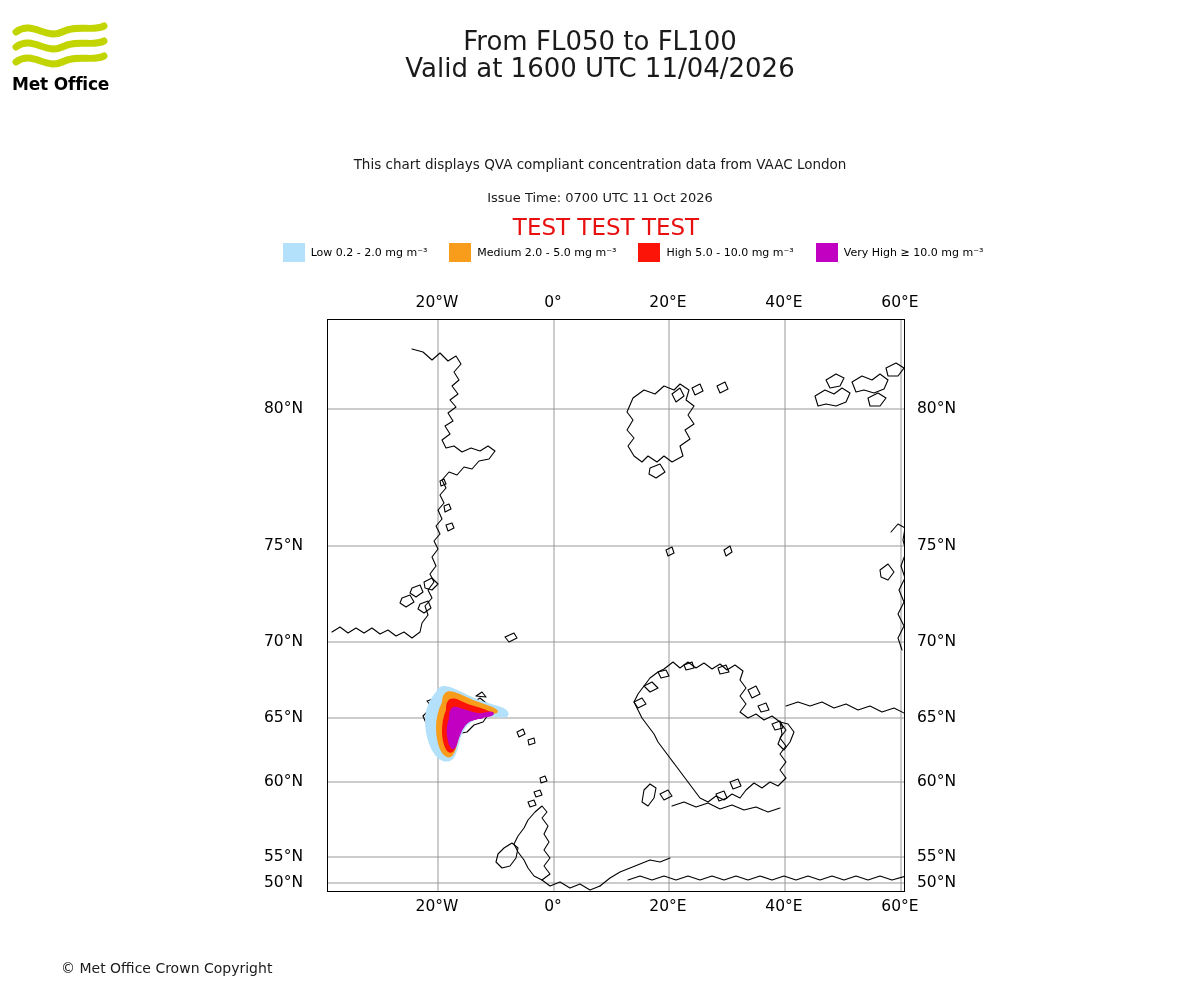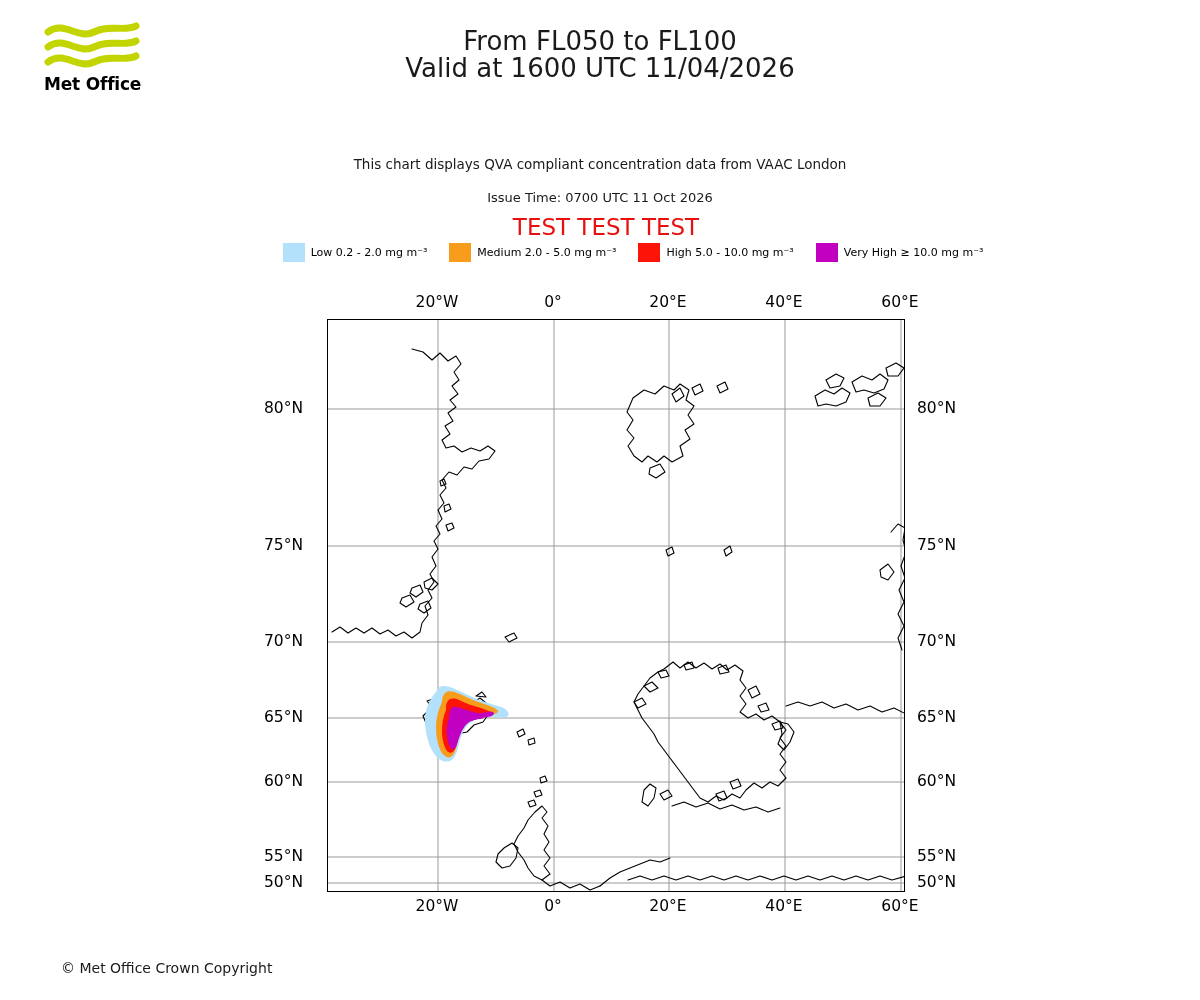--- a/index.html
+++ b/index.html
@@ -16,21 +16,20 @@
     overflow: hidden;
   }
 
   
   #logo {
     position: absolute;
     left: 12px;
     top: 20px;
     width: 120px;
     height: 95px;
-    margin-left: 32px;
   }
   #logo .wave-box {
     width: 96px;
     height: 52px;
   }
   #logo .logo-text {
     font-family: "DejaVu Sans", sans-serif;
     font-weight: bold;
     font-size: 17px;
     letter-spacing: -0.2px;

